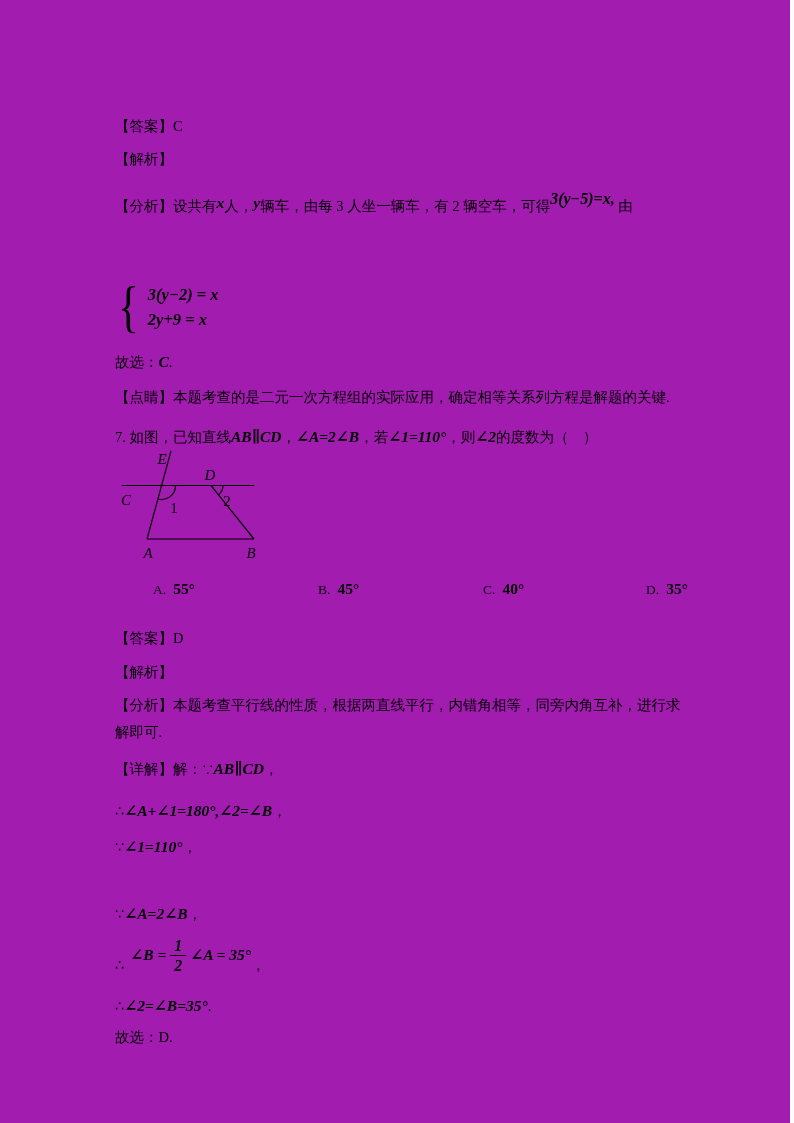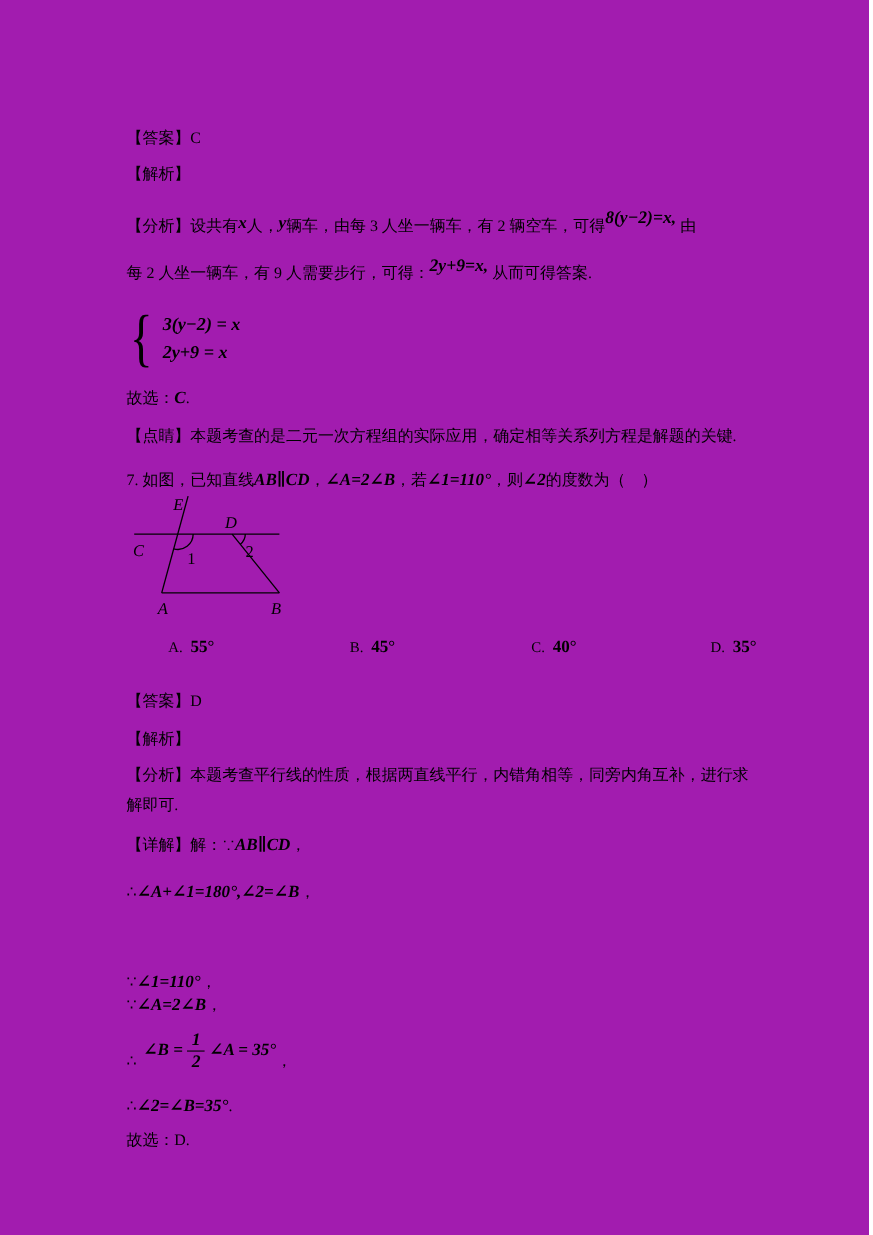--- a/index.html
+++ b/index.html
@@ -56,22 +56,21 @@
   .fig-label { font-family:"Liberation Serif",serif; font-style:italic; font-size:15px; }
   .fig-num { font-family:"Liberation Serif",serif; font-size:15px; }
 </style>
 </head>
 <body>
 
 <div class="page">
 
   <p class="line" style="top:101px"><span class="seg-cn">【答案】</span><span class="seg-cn">C</span></p>
   <p class="line" style="top:134px">【解析】</p>
-  <p class="line" style="top:174px"><span class="seg-cn">【分析】设共有</span><span class="seg-mathup">x</span><span class="seg-cn">人，</span><span class="seg-mathup">y</span><span class="seg-cn">辆车，由每 3 人坐一辆车，有 2 辆空车，可得</span><span class="seg-mathup2">8(y−2)=x,</span><span class="seg-cn"> 由</span></p>
-  <p class="line" style="top:217px"><span class="seg-cn">每 2 人坐一辆车，有 9 人需要步行，可得：</span><span class="seg-mathup2">2y+9=x,</span><span class="seg-cn"> 从而可得答案.</span></p>
+  <p class="line" style="top:174px"><span class="seg-cn">【分析】设共有</span><span class="seg-mathup">x</span><span class="seg-cn">人，</span><span class="seg-mathup">y</span><span class="seg-cn">辆车，由每 3 人坐一辆车，有 2 辆空车，可得</span><span class="seg-mathup2">3(y−5)=x,</span><span class="seg-cn"> 由</span></p>
 
   <div class="eq-system" style="top:281px">
     <span class="eq-brace">{</span>
     <span class="eq-rows">
       <span class="eq-row">3(y−2) = x</span>
       <span class="eq-row">2y+9 = x</span>
     </span>
   </div>
 
   <p class="line" style="top:337px"><span class="seg-cn">故选：</span><span class="seg-math">C</span><span class="seg-cn">.</span></p>
@@ -110,21 +109,21 @@
     </span>
   </div>
 
   <p class="line" style="top:613px"><span class="seg-cn">【答案】</span><span class="seg-cn">D</span></p>
   <p class="line" style="top:647px">【解析】</p>
   <p class="line" style="top:680px">【分析】本题考查平行线的性质，根据两直线平行，内错角相等，同旁内角互补，进行求</p>
   <p class="line" style="top:707px">解即可.</p>
 
   <p class="line" style="top:744px"><span class="seg-cn">【详解】解：∵</span><span class="seg-math">AB∥CD</span><span class="seg-cn">，</span></p>
   <p class="line" style="top:786px"><span class="seg-cn">∴</span><span class="seg-math">∠A+∠1=180°,∠2=∠B</span><span class="seg-cn">，</span></p>
-  <p class="line" style="top:868px"><span class="seg-cn">∵</span><span class="seg-math">∠1=110°</span><span class="seg-cn">，</span></p>
+  <p class="line" style="top:822px"><span class="seg-cn">∵</span><span class="seg-math">∠1=110°</span><span class="seg-cn">，</span></p>
   <p class="line" style="top:889px"><span class="seg-cn">∵</span><span class="seg-math">∠A=2∠B</span><span class="seg-cn">，</span></p>
 
   <p class="line fl" style="top:921px">
     <span class="pre seg-cn">∴</span>
     <span class="seg-math">∠B =</span>
     <span class="frac">
       <span class="fnum">1</span>
       <span class="fden">2</span>
     </span>
     <span class="seg-math">∠A = 35°</span>

